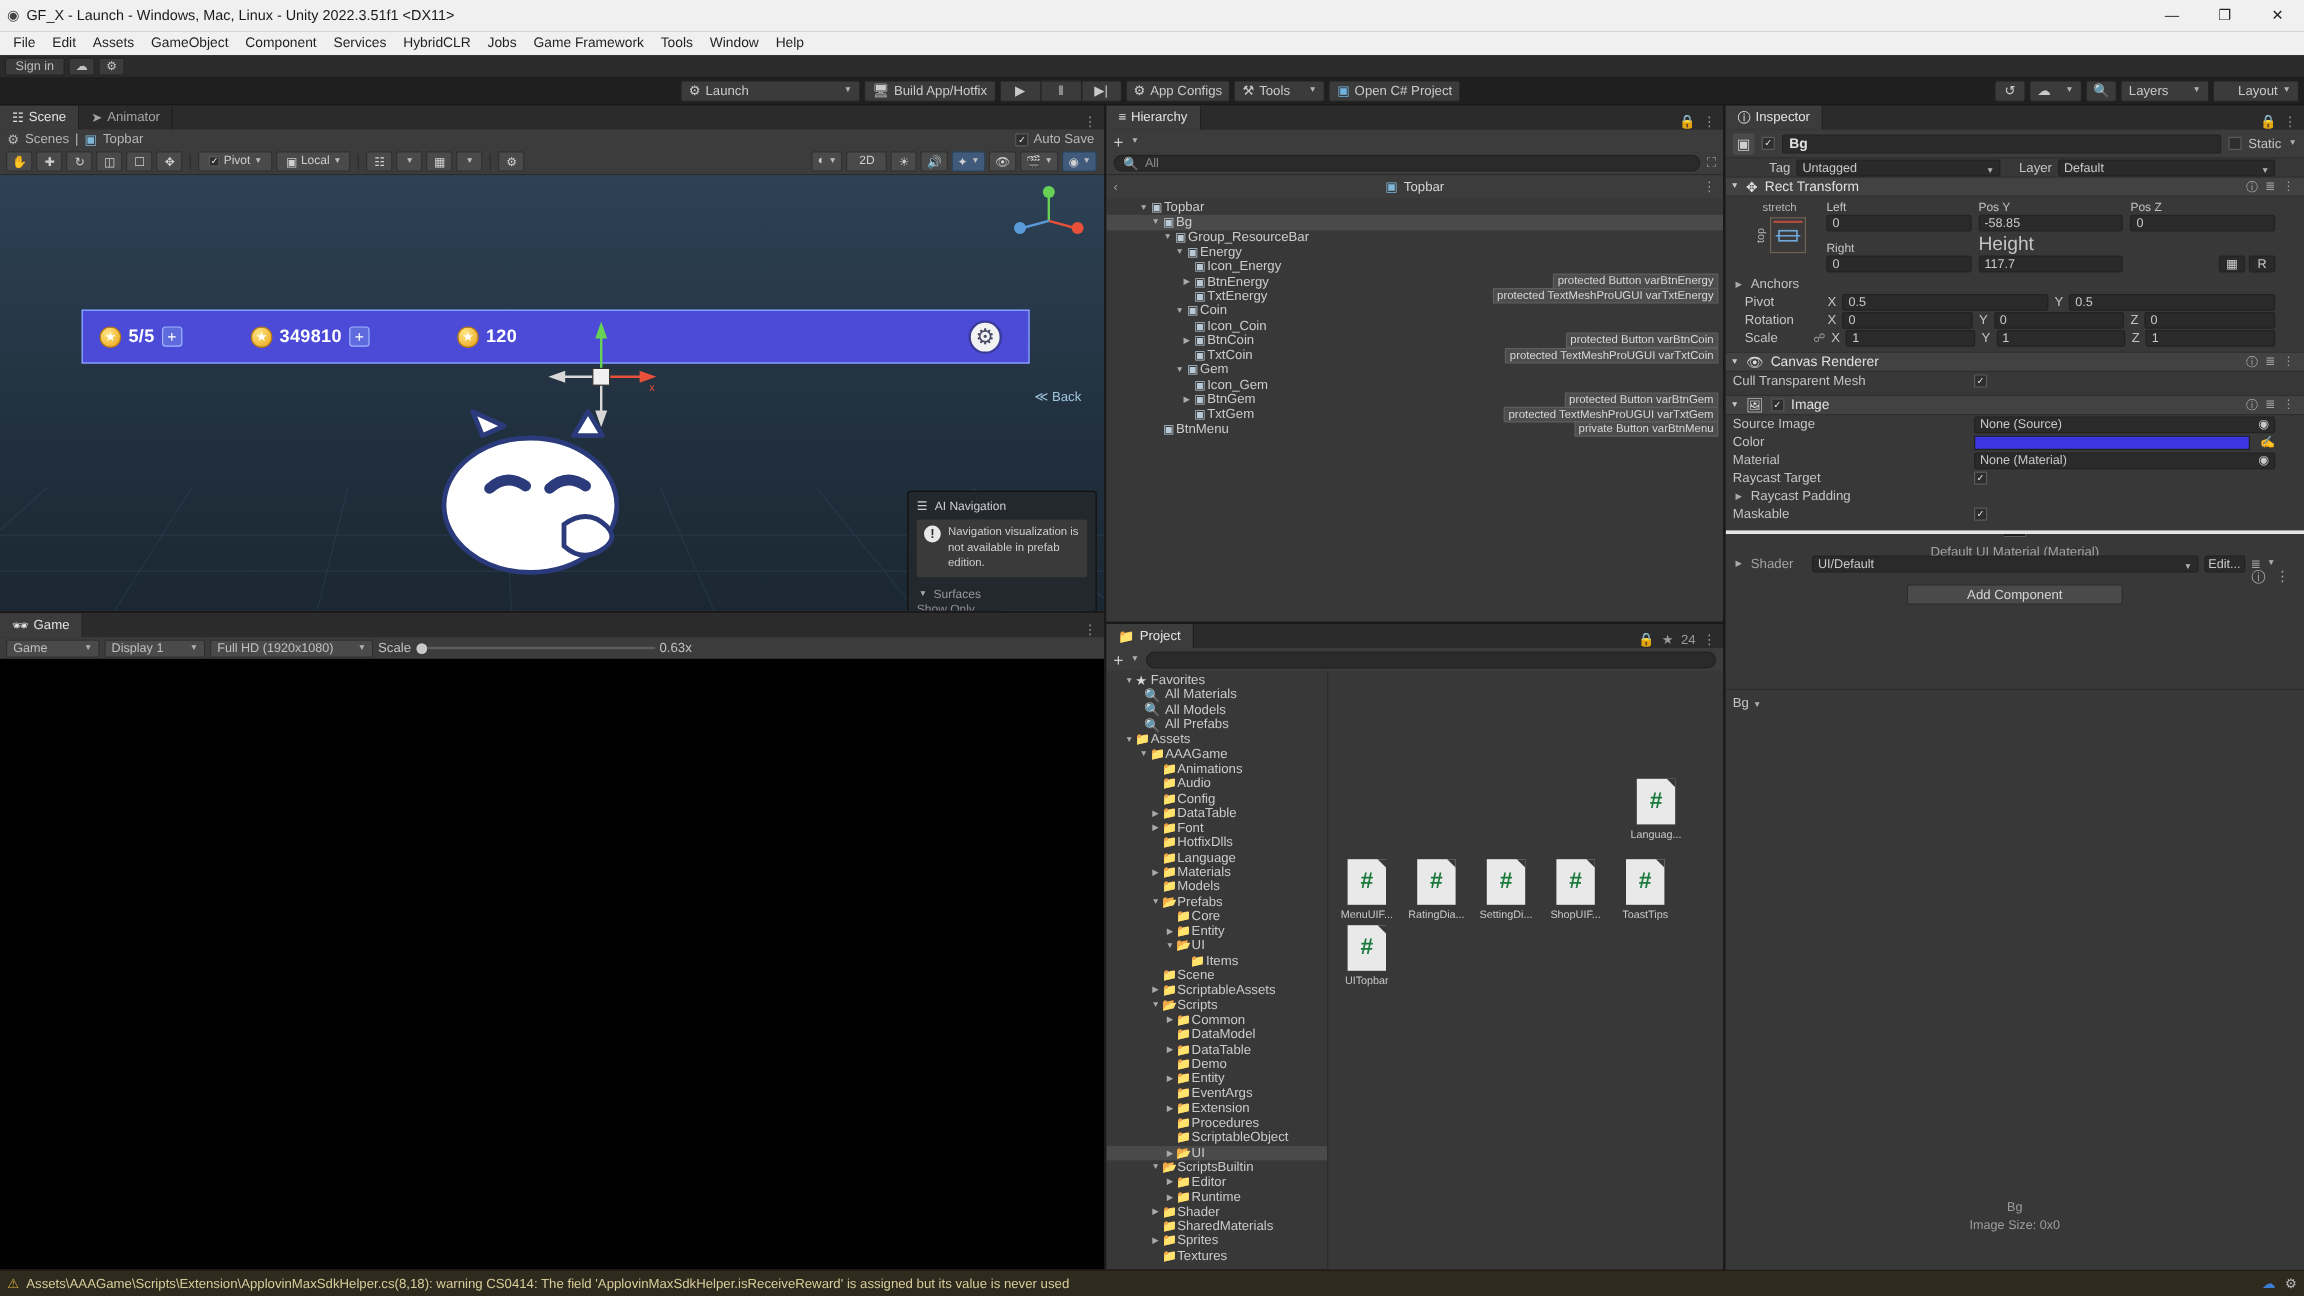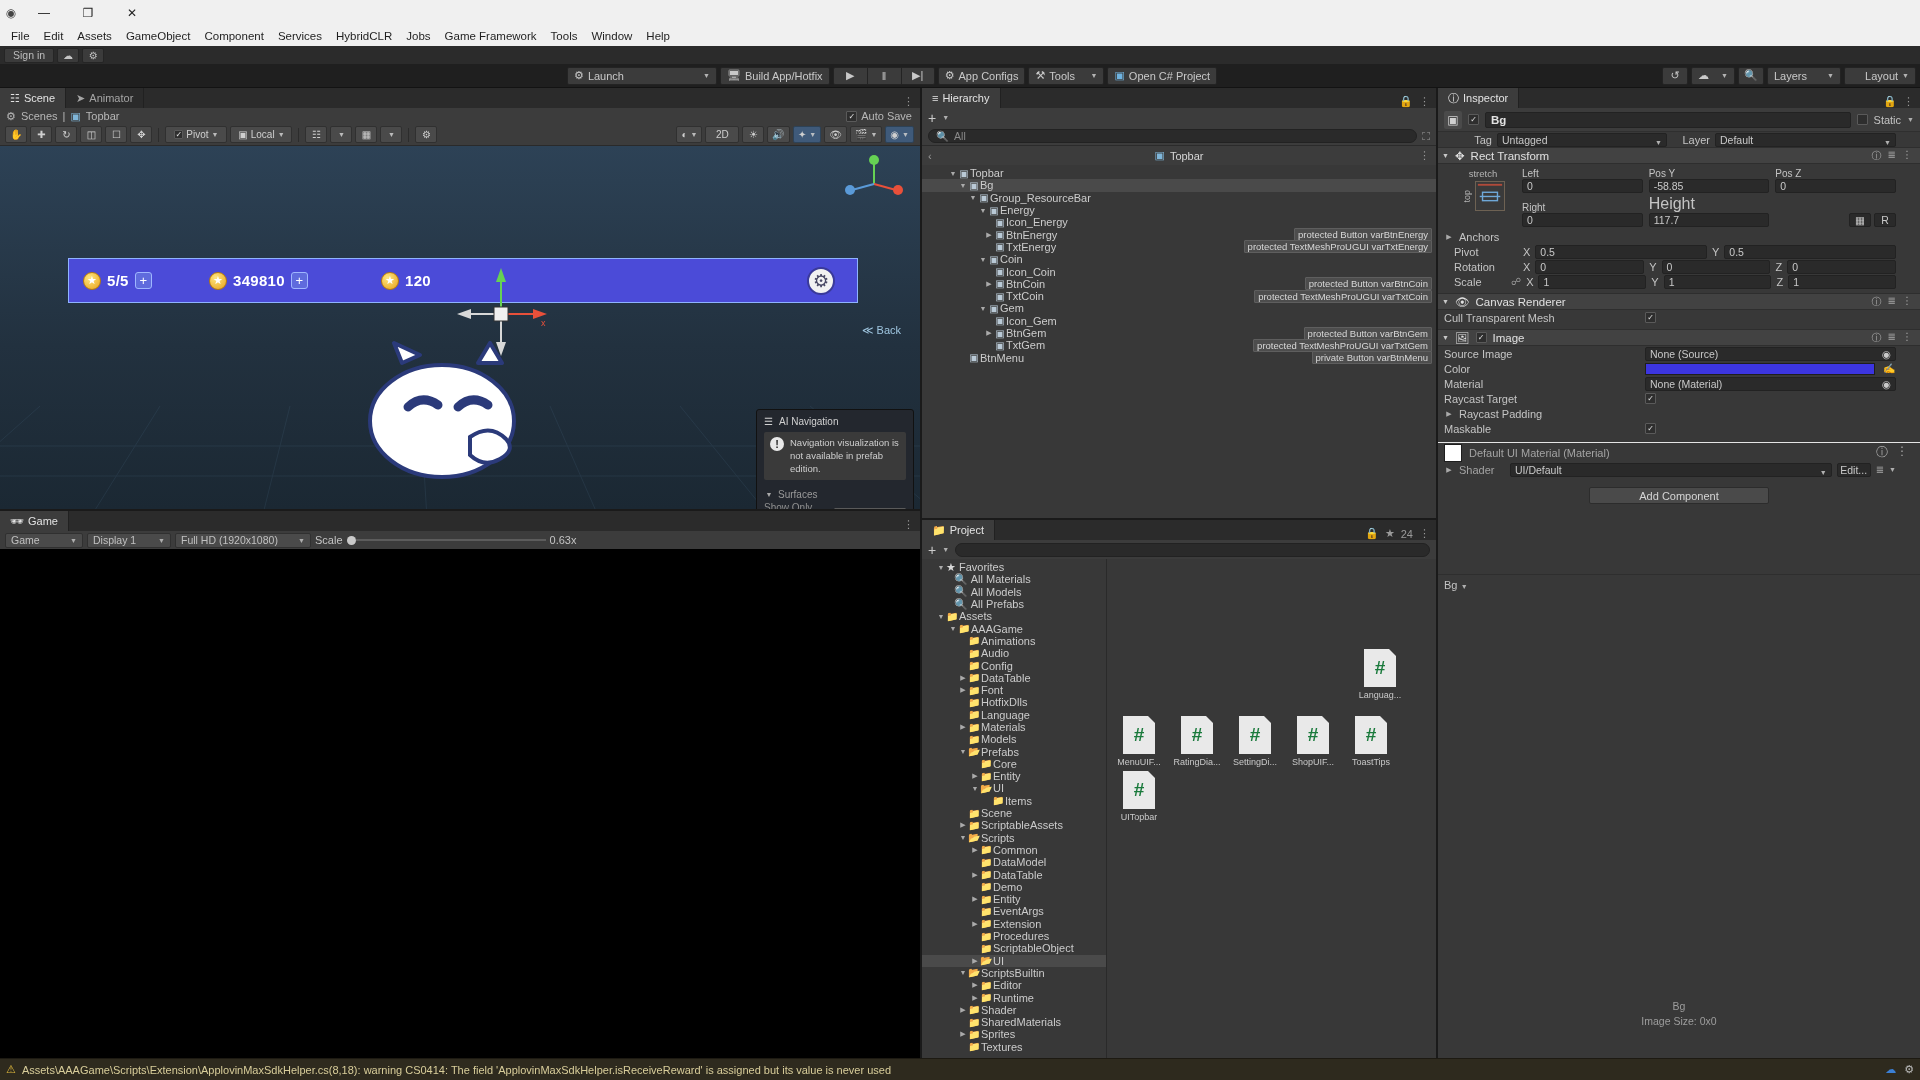--- a/index.html
+++ b/index.html
@@ -233,20 +233,21 @@
   }
   svg{ display:block; }
 </style>
 </head>
 <body>
 
 <div class="app">
 
   <div class="titlebar">
     <div class="tb-icon">◉</div>
+    <div class="tb-title">GF_X - Launch - Windows, Mac, Linux - Unity 2022.3.51f1 &lt;DX11&gt;</div>
     <div class="wbtns">
       <div class="wbtn">—</div>
       <div class="wbtn">❐</div>
       <div class="wbtn close">✕</div>
     </div>
   </div>
 
   <div class="menubar">
     <div class="mi">File</div>
     <div class="mi">Edit</div>
@@ -1028,21 +1029,21 @@
           </div>
           <div class="i-row">
             <span class="tri">▶</span>
             <span class="lab">Raycast Padding</span>
           </div>
           <div class="i-row">
             <span class="lab" style="width:196px">Maskable</span>
             <span class="chk">✓</span>
           </div>
 
-          <div class="matrow" style="margin-top:6px; border-top:1px solid #e5e5e5;">
+          <div class="matrow" style="margin-top:6px; border-top:3px solid #e5e5e5;flex-direction:column;">
             <div class="matswatch"></div>
             <span class="lab" style="color:#a3a3a3">Default UI Material (Material)</span>
             <span class="right" style="margin-left:auto;display:flex;gap:8px;color:#a8a8a8;padding-right:6px">
               <span>ⓘ</span>
                 <span>⋮</span>
             </span>
           </div>
           <div class="i-row">
             <span class="tri">▶</span>
             <span class="lab" style="width:46px;color:#a3a3a3">Shader</span>

